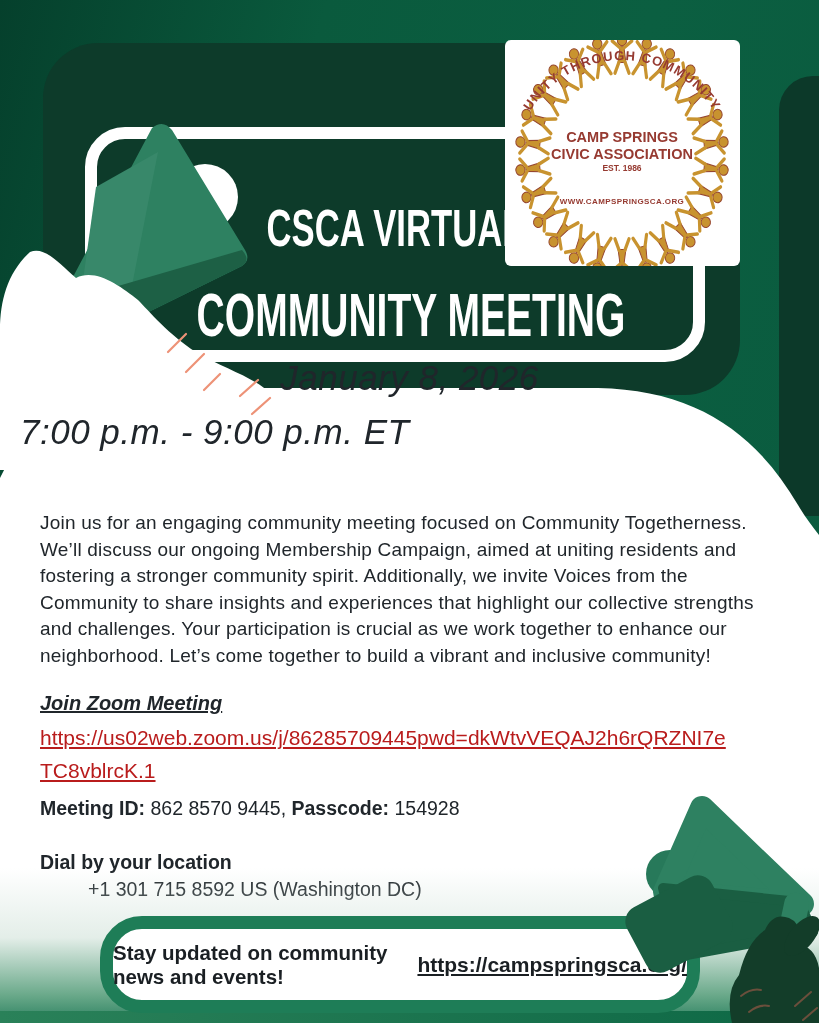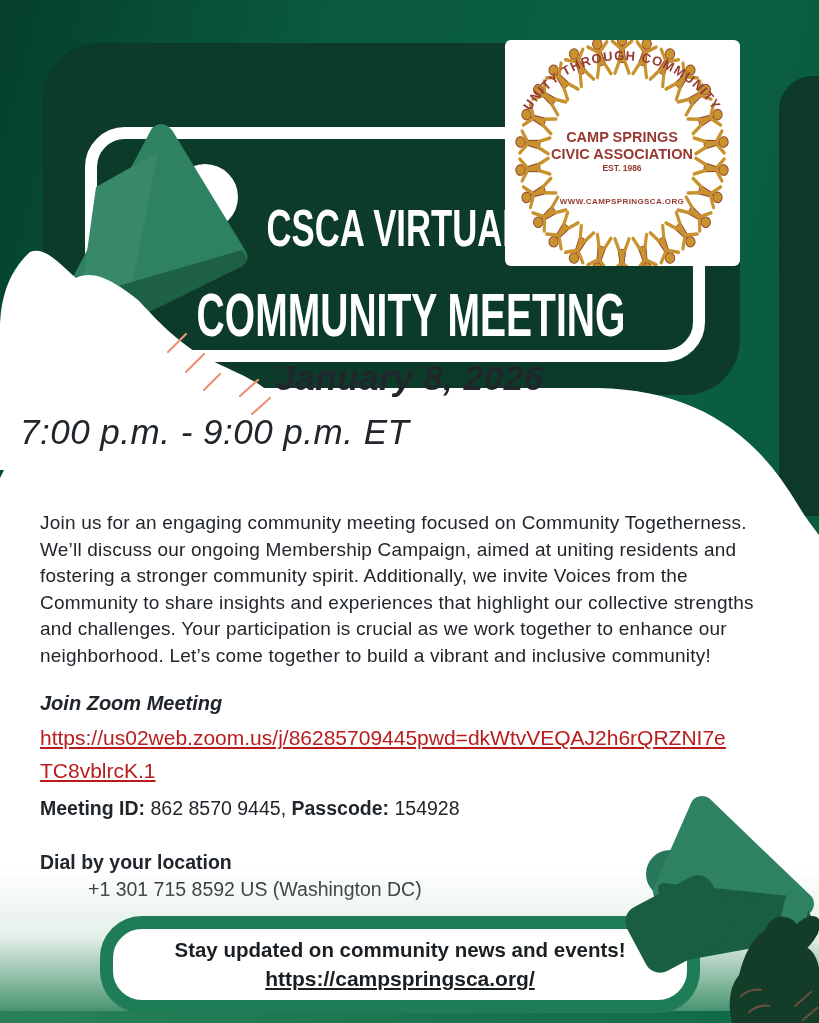--- a/index.html
+++ b/index.html
@@ -19,34 +19,34 @@
   .headline .t1{position:absolute;top:203px;left:0;right:0;font-size:51px;font-weight:700;letter-spacing:0px;transform:scaleX(.68);transform-origin:50% 50%;white-space:nowrap;line-height:1;}
   .headline .t1{top:76px;}
   .headline .t2{position:absolute;top:158px;left:0;right:0;font-size:61px;font-weight:700;transform:scaleX(.64);transform-origin:50% 50%;white-space:nowrap;line-height:1;}
   
   .logo-box{left:505px;top:40px;width:235px;height:226px;background:#ffffff;border-radius:6px;z-index:5;}
   
   .mega-tl{left:0;top:90px;width:320px;height:380px;z-index:5;}
   .mega-br{left:589px;top:770px;width:230px;height:253px;z-index:9;}
   
   .content{inset:0;z-index:6;color:#20262b;}
-  .date-line{position:absolute;left:20px;top:358px;width:779px;text-align:center;font-size:35px;font-style:italic;font-weight:700;letter-spacing:.5px;}
+  .date-line{position:absolute;left:20px;top:358px;width:779px;text-align:center;font-size:35px;font-style:italic;font-weight:400;letter-spacing:.5px;}
   .time-line{position:absolute;left:20px;top:412px;width:779px;text-align:left;font-size:35px;font-style:italic;font-weight:500;letter-spacing:.5px;}
   .body-par{position:absolute;left:40px;top:482px;width:748px;font-size:19px;line-height:26.5px;letter-spacing:.2px;margin-top:28px;}
-  .zoom-h{position:absolute;left:40px;top:692px;font-size:20px;font-weight:700;font-style:italic;}
+  .zoom-h{position:absolute;left:40px;top:692px;font-size:20px;font-weight:700;font-style:italic;text-decoration:underline;}
   .zoom-link{position:absolute;left:40px;top:721px;width:690px;font-size:21px;line-height:33px;text-decoration:underline;color:#b91c1c;word-break:break-all;cursor:pointer;}
   .meet-line{position:absolute;left:40px;top:797px;font-size:19.5px;}
   .meet-line b{font-weight:700;text-align:center;}
   .dial-h{position:absolute;left:40px;top:851px;font-size:19.5px;font-weight:700;text-align:center;}
   .dial-n{position:absolute;left:88px;top:878px;font-size:19.5px;}
   
   .bottom-fade{left:0;top:868px;width:819px;height:155px;z-index:7;background:linear-gradient(to bottom,rgba(255,255,255,0) 0%,rgba(205,224,214,.55) 45%,#6aa98a 82%,#2b8160 100%);}
   .bottom-strip{left:0;top:1011px;width:819px;height:12px;z-index:8;background:linear-gradient(90deg,#2a8159,#0d6845);}
   .banner{left:100px;top:916px;width:600px;height:97px;background:#ffffff;border:13px solid #1e7d57;border-radius:42px;box-sizing:border-box;z-index:8;
-          display:flex;flex-direction:column;align-items:center;justify-content:center;gap:5px;}
+          display:flex;flex-direction:row;align-items:center;justify-content:center;gap:5px;}
   .banner .b1{font-size:20.5px;font-weight:700;color:#1a1f23;}
   .banner .b2{font-size:21px;font-weight:700;color:#1a1f23;text-decoration:underline;cursor:pointer;}
 </style>
 </head>
 <body>
 
 <div class="canvas">
 
   <div class="abs bg-green"></div>
   <div class="abs right-band"></div>

